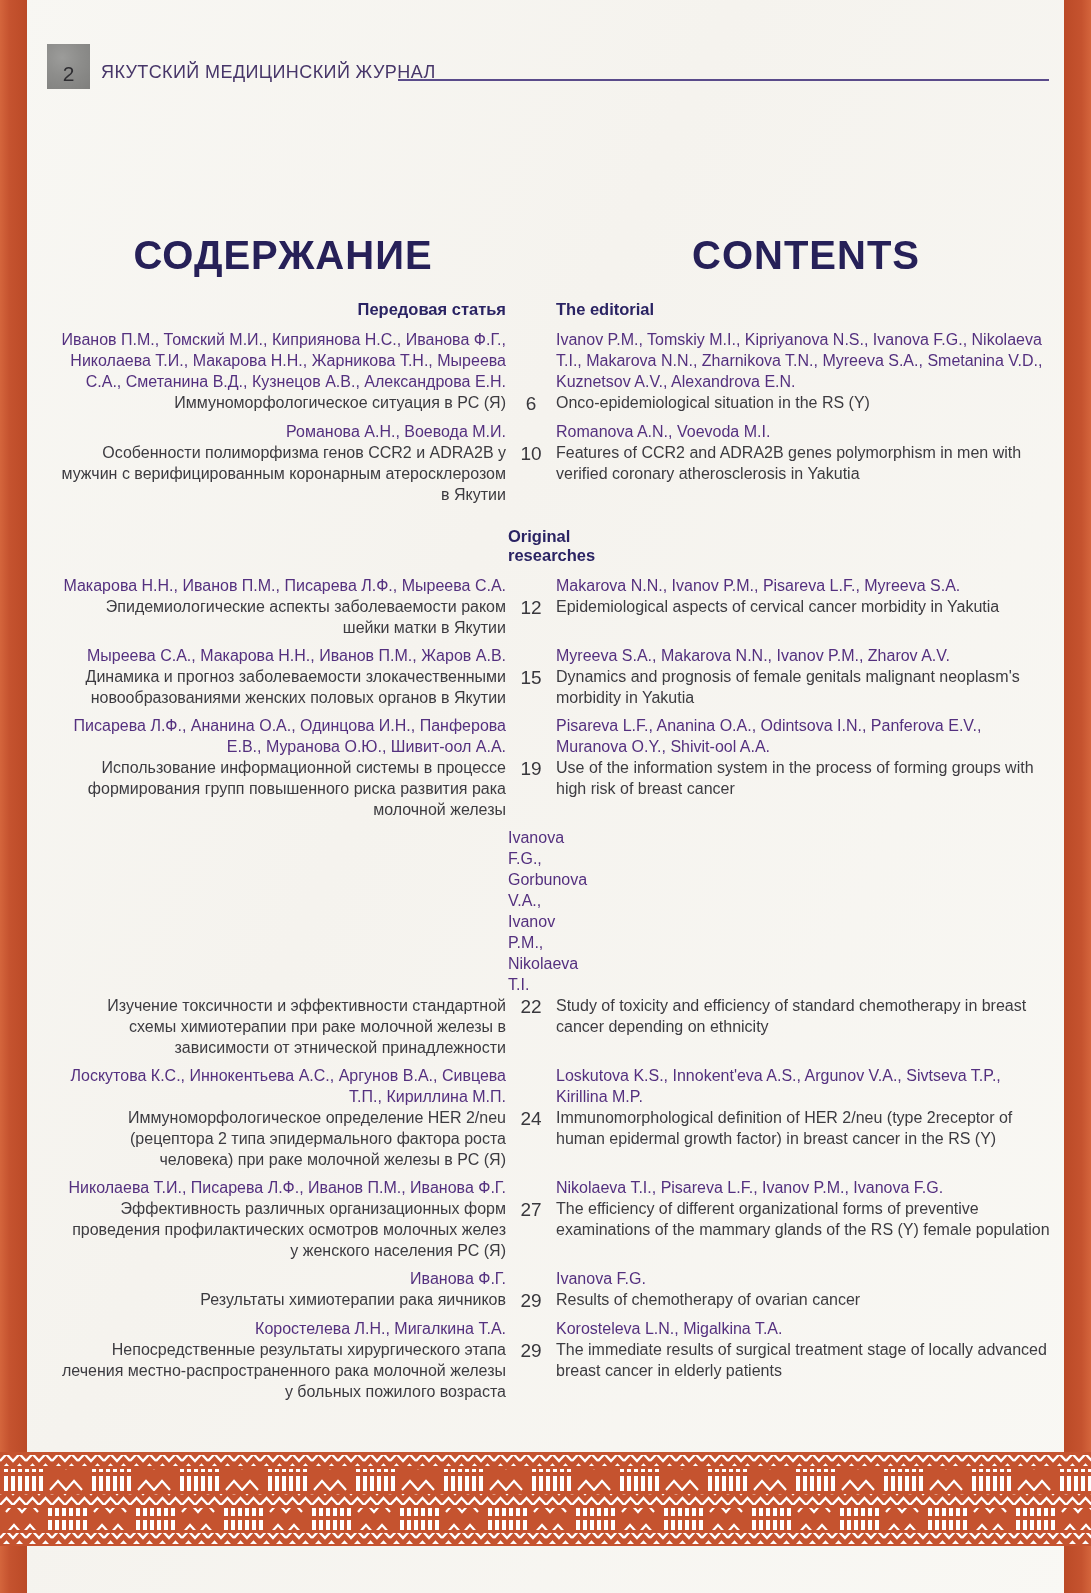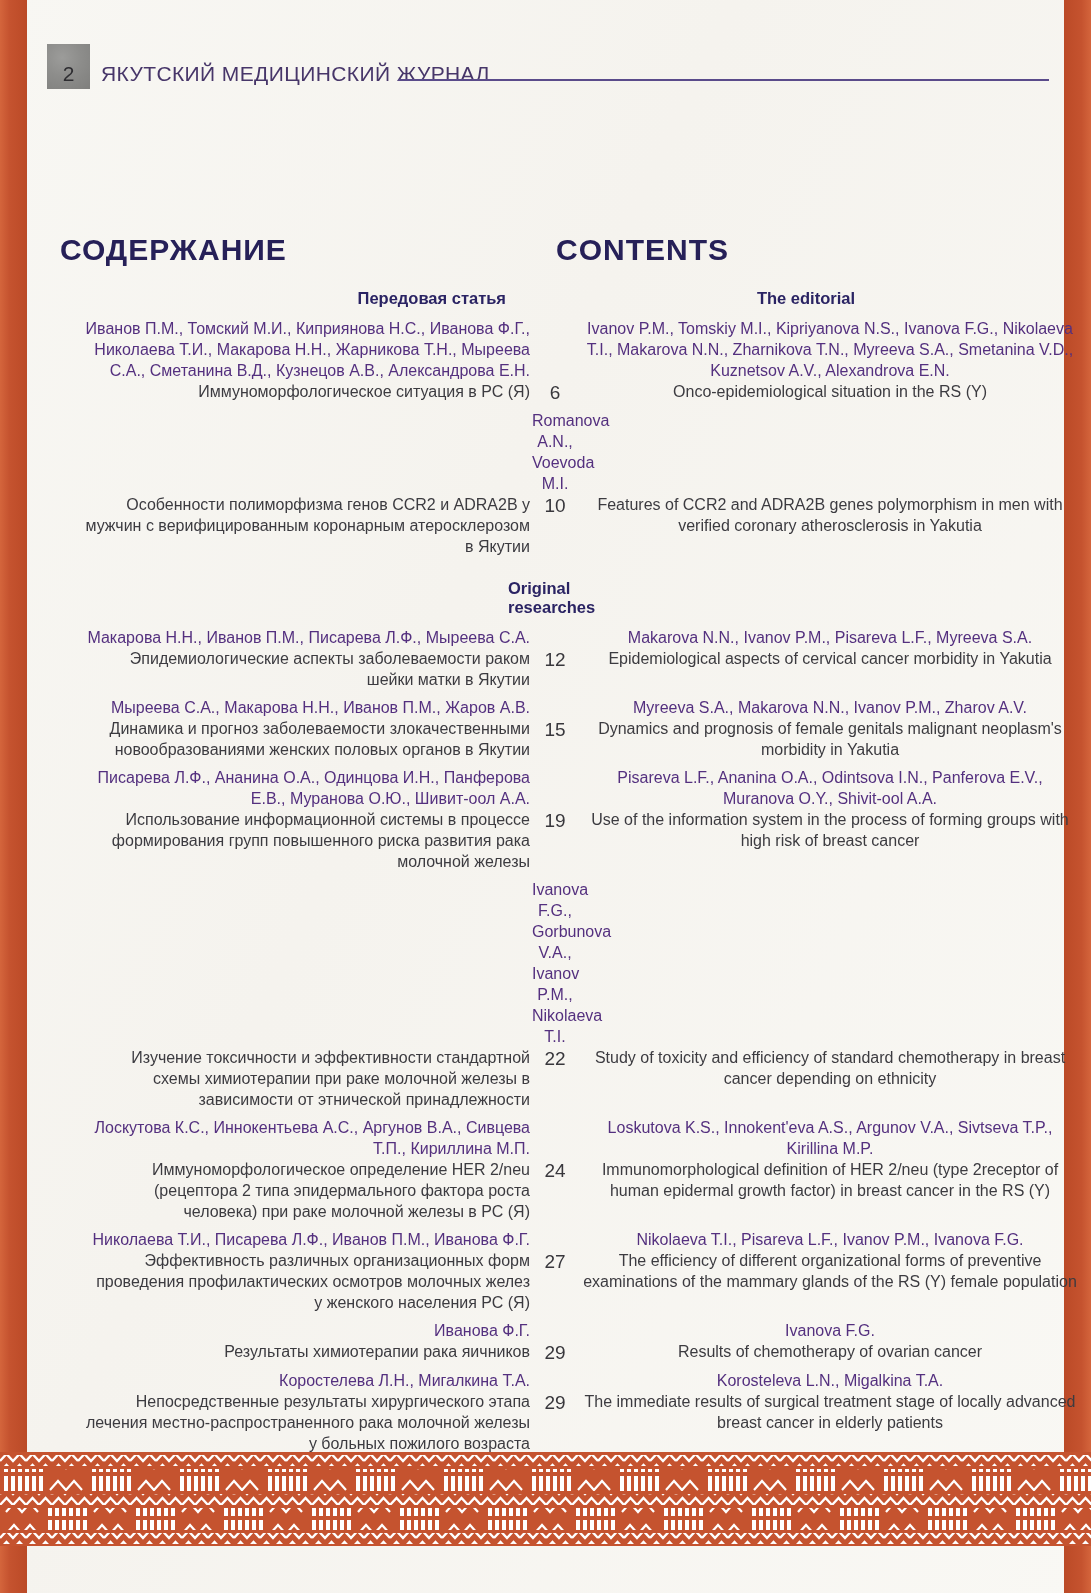--- a/index.html
+++ b/index.html
@@ -22,52 +22,52 @@
   
   .pagenum-box {
     position:absolute; left:47px; top:44px; width:43px; height:45px;
     background:radial-gradient(circle at 35% 30%, #9c9c9a 0%, #8d8d8b 45%, #7f7f7d 100%);
     display:flex; align-items:flex-end; justify-content:center;
     padding-bottom:3px; box-sizing:border-box;
     color:#2e2d31; font-size:21px; font-weight:400;
   }
   .journal-title {
     position:absolute; left:101px; top:62px;
-    font-size:21px; letter-spacing:.4px; color:#473669; font-weight:400;
+    font-size:18px; letter-spacing:.4px; color:#473669; font-weight:400;
   }
   .header-rule {
     position:absolute; top:79px; left:398px; right:42px; height:2px;
     background:#5a4b8a;
   }
 
   
   .toc {
     position:absolute; top:233px; left:60px; width:996px;
   }
   .toc-row {
     display:grid;
     grid-template-columns:446px 46px 500px;
     column-gap:2px;
     align-items:start;
   }
   .toc-titles { margin-bottom:22px; }
   .toc-title {
-    font-size:30px; font-weight:bold; letter-spacing:1px;
-    color:#262058; text-align:left; margin:0;
+    font-size:40px; font-weight:bold; letter-spacing:1px;
+    color:#262058; text-align:center; margin:0;
   }
   .cell-ru { text-align:right; }
-  .cell-en { text-align:center; }
+  .cell-en { text-align:left; }
   .cell-page {
     text-align:center; font-size:19px; color:#38373c; line-height:21px; padding-top:1px;
   }
   .section-heading { font-weight:bold; color:#2a2363; font-size:16.5px; }
   .section-heading-row { margin:22px 0 10px 0; }
   .authors { color:#54307f; }
   .entry { margin:5px 0 7px 0; }
-  .entry .toc-row { line-height:21px; font-size:16px;margin-left:24px; }
+  .entry .toc-row { line-height:21px; font-size:16px; }
   .title-text { color:#3c3b40; }
 
   
   .ornament {
     position:absolute; left:0; bottom:47px; width:1091px; height:94px;
     line-height:0;
   }
 </style>
 </head>
 <body>
@@ -100,20 +100,21 @@
           <div class="cell-en authors">Ivanov P.M., Tomskiy M.I., Kipriyanova N.S., Ivanova F.G., Nikolaeva T.I., Makarova N.N., Zharnikova T.N., Myreeva S.A., Smetanina V.D., Kuznetsov A.V., Alexandrova E.N.</div>
         </div>
         <div class="toc-row">
           <div class="cell-ru title-text">Иммуноморфологическое ситуация в РС (Я)</div>
           <div class="cell-page">6</div>
           <div class="cell-en title-text">Onco-epidemiological situation in the RS (Y)</div>
         </div>
       </div>
       <div class="entry">
         <div class="toc-row">
+          <div class="cell-ru authors">Романова А.Н., Воевода М.И.</div>
           <div class="cell-page"></div>
           <div class="cell-en authors">Romanova A.N., Voevoda M.I.</div>
         </div>
         <div class="toc-row">
           <div class="cell-ru title-text">Особенности полиморфизма генов CCR2 и ADRA2B у мужчин с верифицированным коронарным атеросклерозом в Якутии</div>
           <div class="cell-page">10</div>
           <div class="cell-en title-text">Features of CCR2 and ADRA2B genes polymorphism in men with verified coronary atherosclerosis in Yakutia</div>
         </div>
       </div>
       <div class="toc-row section-heading-row">

